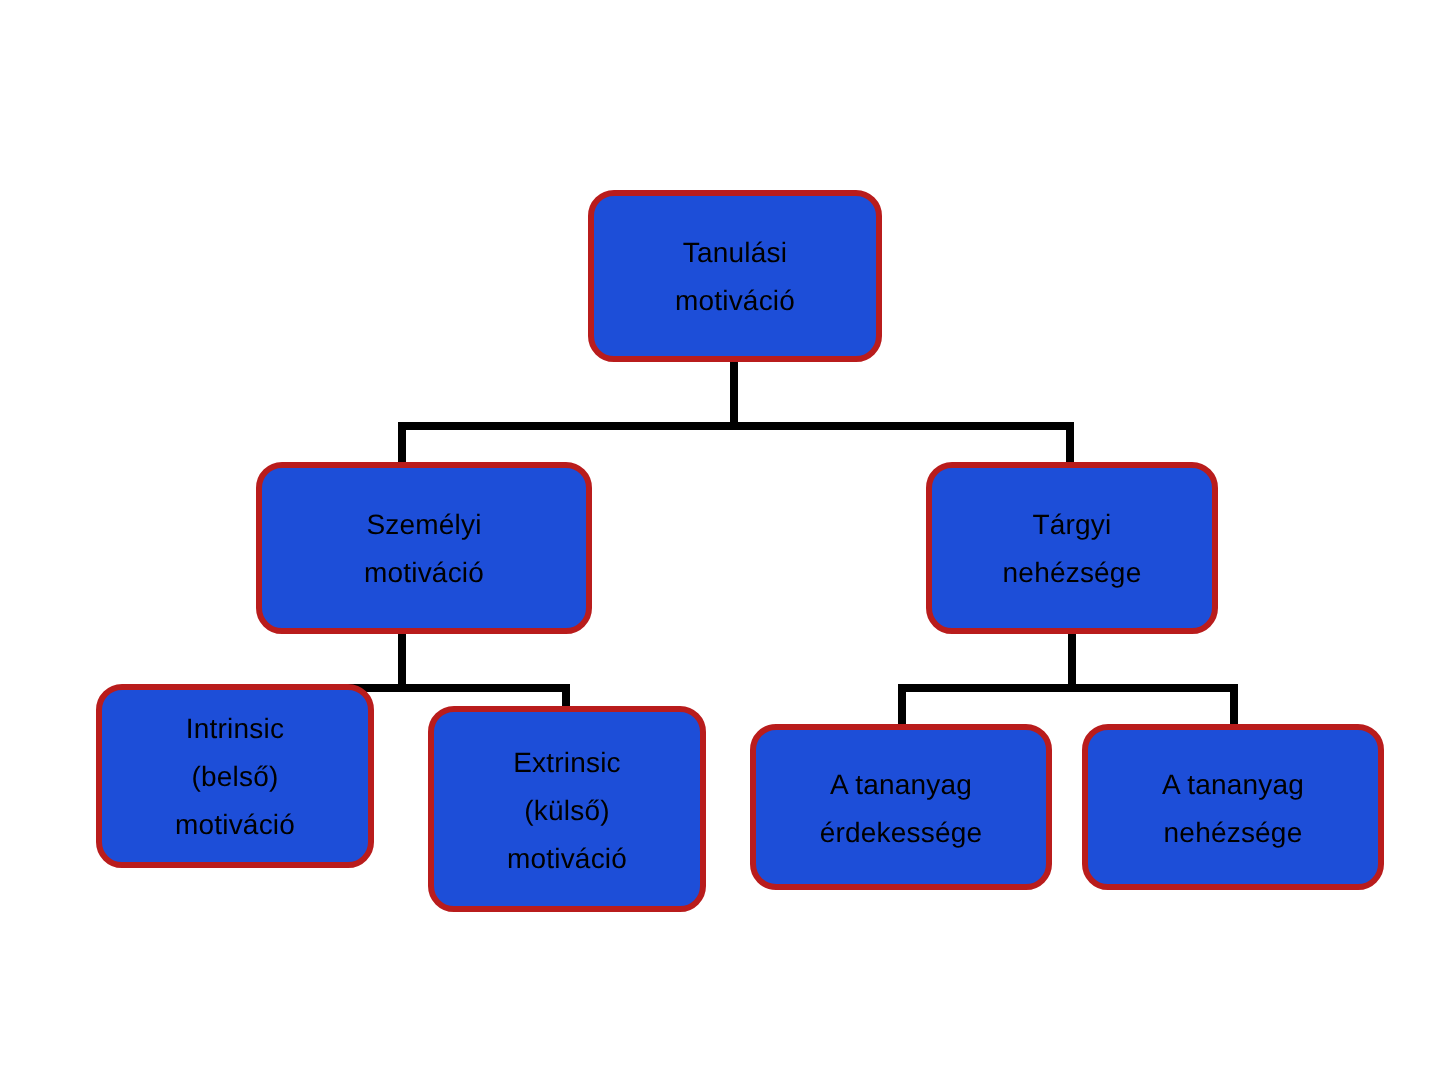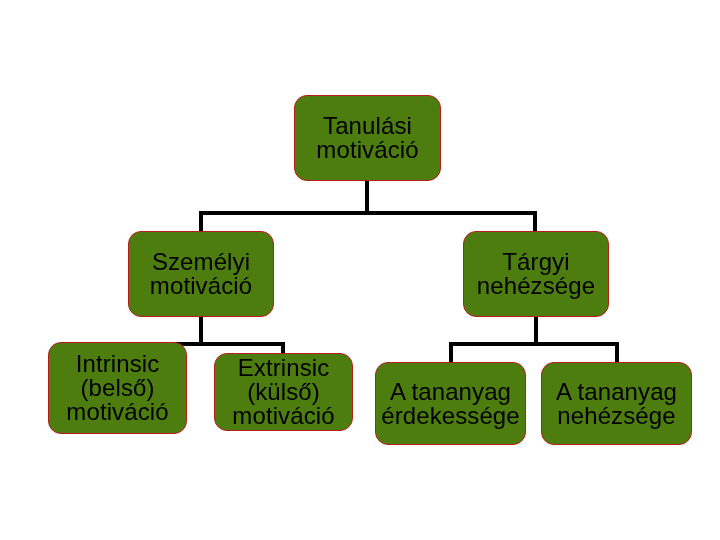--- a/index.html
+++ b/index.html
@@ -14,49 +14,49 @@
     overflow: hidden;
   }
   #diagram {
     position: relative;
     width: 720px;
     height: 540px;
   }
   .node {
     position: absolute;
     box-sizing: border-box;
-    background: #4d7c0f;
-    border: 1px solid #b91c1c;
+    background: #1d4ed8;
+    border: 3px solid #b91c1c;
     border-radius: 13px;
     display: flex;
     align-items: center;
     justify-content: center;
     text-align: center;
     color: #000000;
-    font-size: 24px;
+    font-size: 14px;
     line-height: 24px;
     letter-spacing: 0.1px;
     white-space: pre-line;
     z-index: 2;
   }
   
   .conn {
     position: absolute;
     background: #000000;
     z-index: 1;
   }
   .conn-v { width: 4px; }
   .conn-h { height: 4px; }
 
   
   #node-root        { left: 294px; top: 95px;  width: 147px; height: 86px; }
-  #node-personal    { left: 128px; top: 231px; width: 146px; height: 86px; }
+  #node-personal    { left: 128px; top: 231px; width: 168px; height: 86px; }
   #node-subject     { left: 463px; top: 231px; width: 146px; height: 86px; }
   #node-intrinsic   { left: 48px;  top: 342px; width: 139px; height: 92px; }
-  #node-extrinsic   { left: 214px; top: 353px; width: 139px; height: 78px; }
+  #node-extrinsic   { left: 214px; top: 353px; width: 139px; height: 103px; }
   #node-interest    { left: 375px; top: 362px; width: 151px; height: 83px; }
   #node-difficulty  { left: 541px; top: 362px; width: 151px; height: 83px; }
 
   
   #conn-root-stem   { left: 365px; top: 181px; height: 32px; }
   #conn-root-bar    { left: 199px; top: 211px; width: 338px; }
   #conn-root-left   { left: 199px; top: 211px; height: 22px; }
   #conn-root-right  { left: 533px; top: 211px; height: 22px; }
 
   

